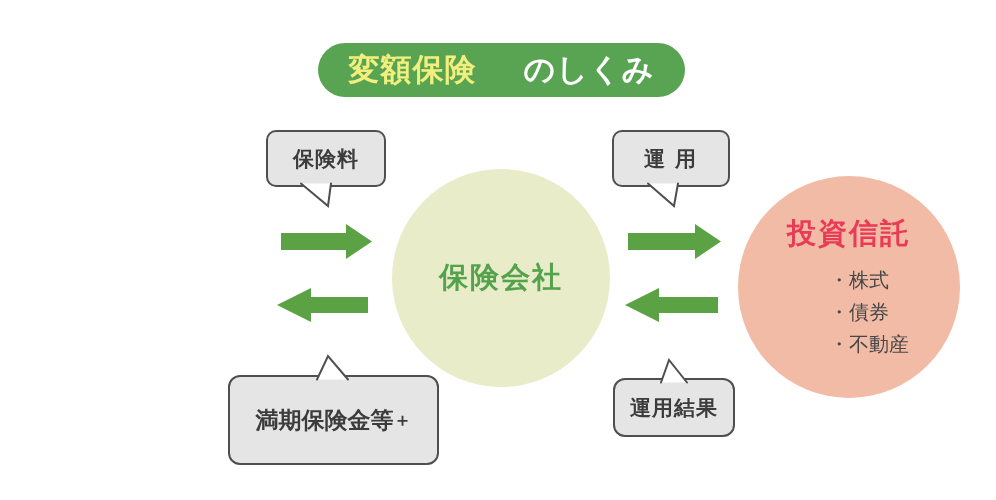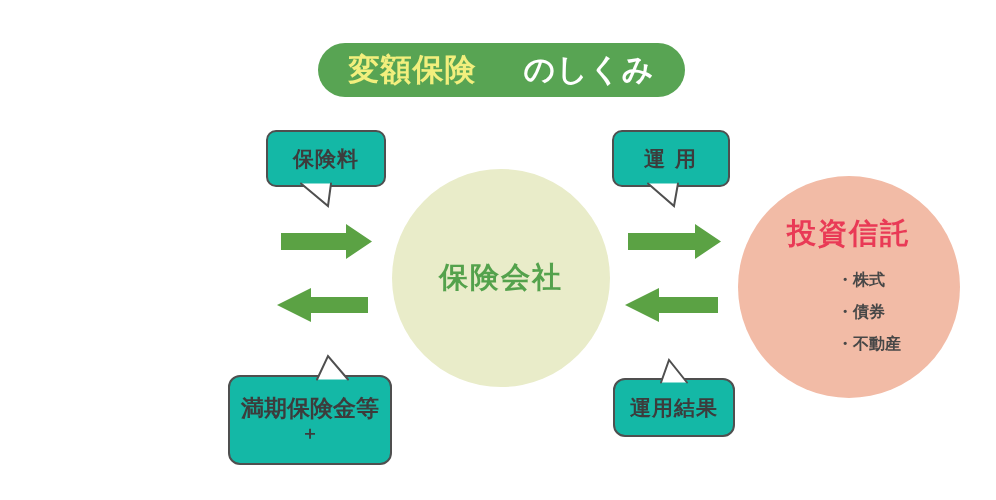--- a/index.html
+++ b/index.html
@@ -24,34 +24,34 @@
     position:absolute;border-radius:50%;
     display:flex;align-items:center;justify-content:center;
     text-align:center;
   }
   .c-policyholder{left:43px;top:174px;width:219px;height:219px;background:#d9e9f5;}
   .c-policyholder .node-label{color:#7787e0;font-size:28px;font-weight:bold;letter-spacing:1px;}
   .c-insurer{left:392px;top:169px;width:218px;height:218px;background:#e9ecc9;}
   .c-insurer .node-label{color:#54a24c;font-size:29px;font-weight:bold;letter-spacing:2px;}
   .c-trust{left:738px;top:176px;width:222px;height:222px;background:#f2bba6;flex-direction:column;justify-content:flex-start;}
   .trust-heading{margin-top:38px;color:#e93a56;font-size:29px;font-weight:bold;letter-spacing:2px;}
-  .trust-items{margin-top:10px;text-align:left;color:#474747;font-size:16px;font-weight:bold;line-height:32px;margin-left:40px;}
+  .trust-items{margin-top:10px;text-align:left;color:#474747;font-size:20px;font-weight:normal;line-height:32px;margin-left:40px;}
   
   .bubble{
-    position:absolute;background:#14b8a6;border:2px solid #4f4f4f;
+    position:absolute;background:#e5e5e5;border:2px solid #4f4f4f;
     border-radius:10px;color:#3c3c3c;
     display:flex;align-items:center;justify-content:center;
     box-sizing:border-box;
   }
   .b-premium{left:266px;top:130px;width:120px;height:57px;font-size:21px;font-weight:bold;letter-spacing:1px;}
   .b-management{left:612px;top:130px;width:118px;height:57px;font-size:21px;font-weight:bold;letter-spacing:2px;}
   .b-results{left:613px;top:378px;width:122px;height:59px;font-size:21px;font-weight:bold;letter-spacing:1px;border-radius:12px;}
   .b-payout{
-    left:228px;top:375px;width:164px;height:90px;border-radius:12px;
-    flex-direction:column;justify-content:center;line-height:1.15;
+    left:228px;top:375px;width:211px;height:90px;border-radius:12px;
+    flex-direction:row;justify-content:center;line-height:1.15;
   }
   .payout-l1{font-size:23px;font-weight:bold;}
   .payout-plus{font-size:18px;font-weight:bold;margin:1px 0;}
   .payout-l3{display:flex;align-items:baseline;white-space:nowrap;}
   .payout-main{font-size:23px;font-weight:bold;}
   .payout-note{font-size:11.5px;font-weight:bold;}
   
   .overlay{
     position:absolute;left:0;top:0;width:996px;height:500px;
     pointer-events:none;

